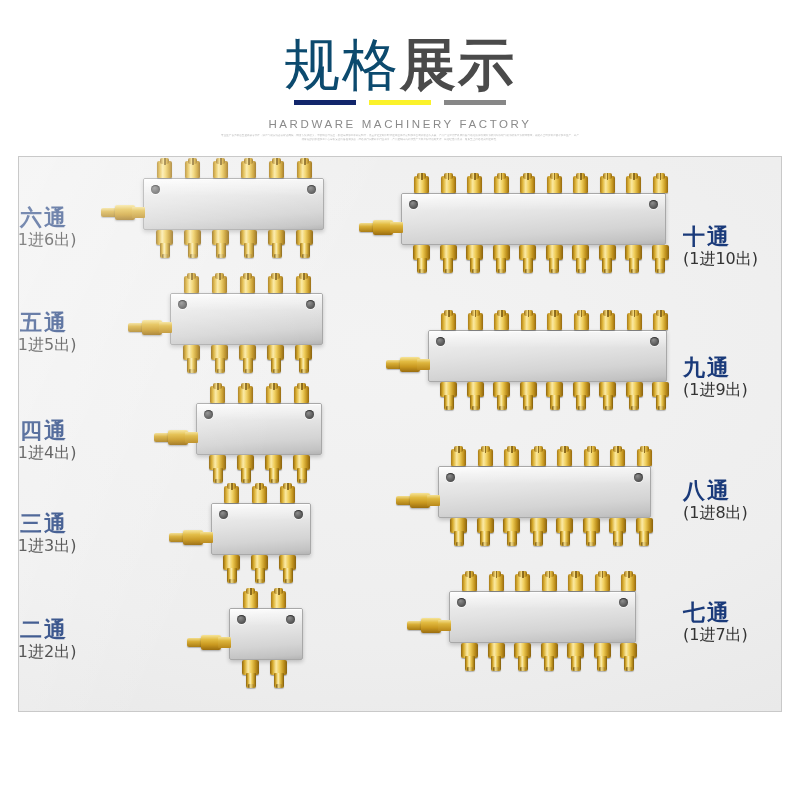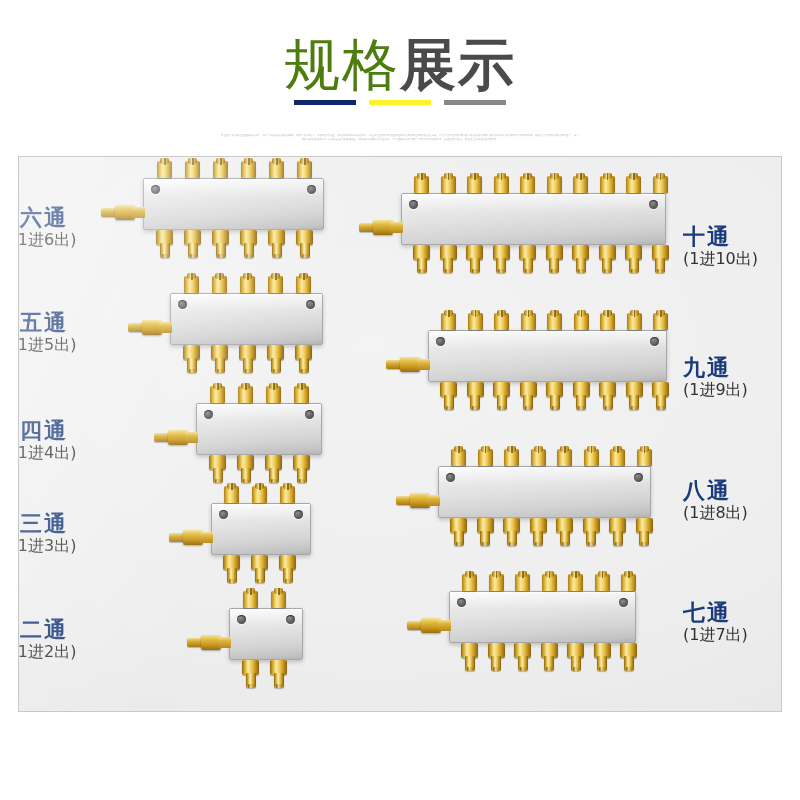--- a/index.html
+++ b/index.html
@@ -17,21 +17,21 @@
   #title {
     position:absolute; left:0; right:0; top:34px;
     text-align:center;
     font-size:56px;
     line-height:62px;
     letter-spacing:2px;
     color:#6b6b6b;
     font-family:"DejaVu Sans","Liberation Sans",sans-serif;
     white-space:nowrap;
   }
-  #title .t-light { color:#4d7c0f; font-weight:400;margin-top:32px; }
+  #title .t-light { color:#0c4a6e; font-weight:400;margin-top:32px; }
   #title .t-bold  { color:#4a4a4a; font-weight:700; }
 
   #rule-row {
     position:absolute; left:0; right:0; top:100px;
     display:flex; justify-content:center; align-items:center; gap:13px;
   }
   .rule { height:5px; width:62px; border-radius:0; }
 
   #subtitle {
     position:absolute; left:0; right:0; top:118px;
@@ -171,20 +171,21 @@
   <div id="title">
     <span class="t-light">规格</span><span class="t-bold">展示</span>
   </div>
 
   <div id="rule-row">
       <div class="rule" style="background: rgb(18, 38, 107);"></div>
       <div class="rule" style="background: rgb(251, 242, 42);"></div>
       <div class="rule" style="background: rgb(135, 135, 135);"></div>
     </div>
 
+  <div id="subtitle">HARDWARE MACHINERY FACTORY</div>
 
   <div id="fineprint">专业生产各类精密五金机械零部件，液压气动分流器分配器阀块，铜接头快插接头，不锈钢管件法兰，数控车床加工非标定制件，质量保证交期准时欢迎来图来样定制加工咨询洽谈合作共赢。产品广泛应用于机床设备自动化流水线润滑系统冷却系统气动系统液压系统等领域，规格齐全可按客户要求加工生产。本厂拥有先进的数控加工中心车铣复合设备检测仪器，严格执行国家标准行业标准，产品远销国内外深受广大客户好评信赖支持。诚信经营品质第一服务至上价格优惠欢迎致电。</div>
 </div>
 
 <div id="photo">
     <div class="label right-al" style="left: -45px; width: 140px; text-align: center; top: 48px;">
       <div class="l1">六通</div>
       <div class="l2">(1进6出)</div>
     </div>
     <div class="unit" style="left: 124px; top: 21px; width: 181px; height: 52px;">

